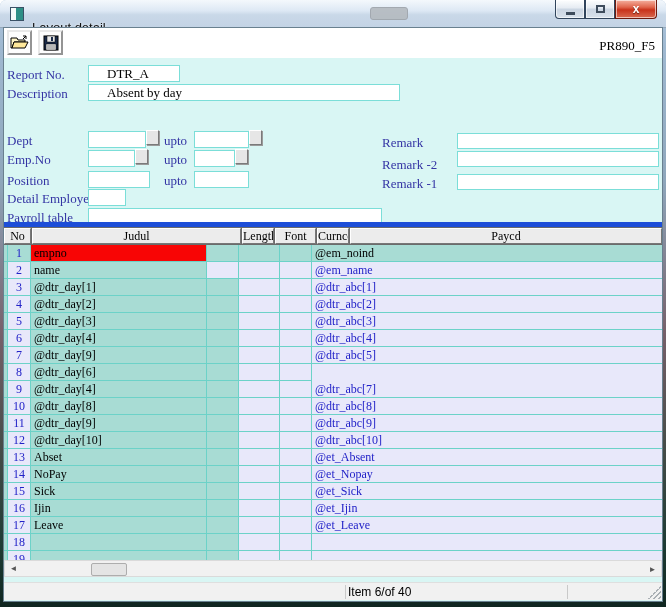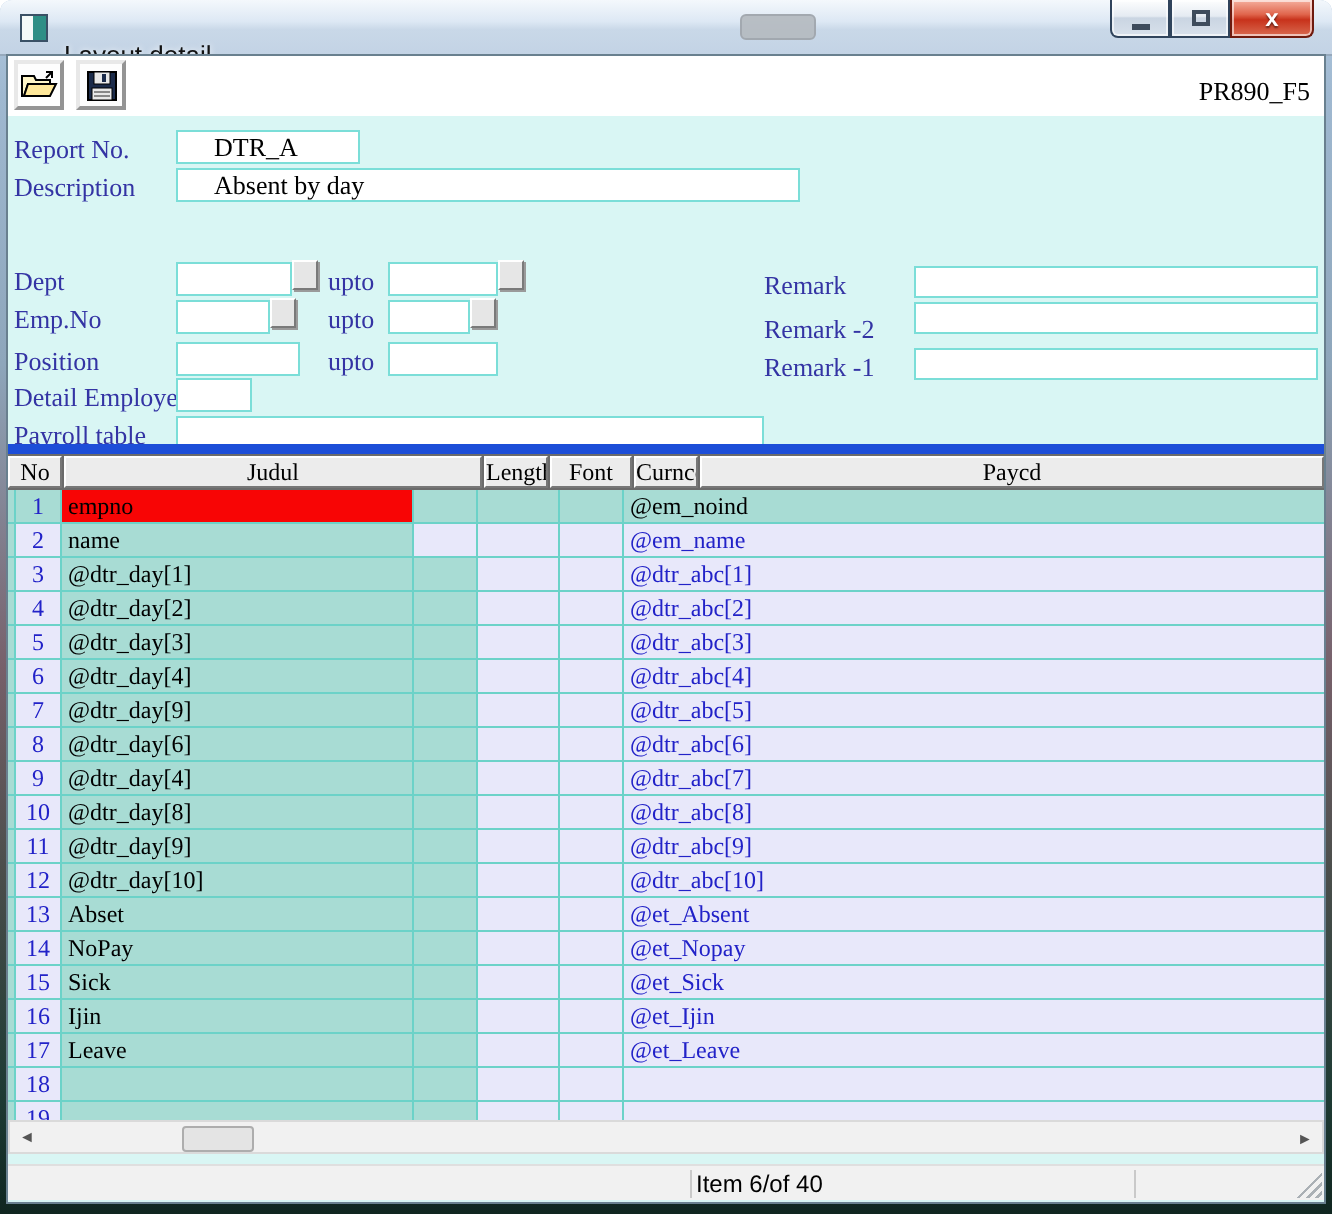--- a/index.html
+++ b/index.html
@@ -245,21 +245,20 @@
             <div class="cell c-cur lav"></div>
             <div class="cell c-paycd lav blue">@dtr_abc[5]</div>
           </div>
           <div class="grow">
             <div class="cell c-strip teal"></div>
             <div class="cell c-no lav">8</div>
             <div class="cell c-judul teal">@dtr_day[6]</div>
             <div class="cell c-len teal"></div>
             <div class="cell c-font lav"></div>
             <div class="cell c-cur lav"></div>
-            <div class="cell c-paycd lav blue">@dtr_abc[6]</div>
           </div>
           <div class="grow">
             <div class="cell c-strip teal"></div>
             <div class="cell c-no lav">9</div>
             <div class="cell c-judul teal">@dtr_day[4]</div>
             <div class="cell c-len teal"></div>
             <div class="cell c-font lav"></div>
             <div class="cell c-cur lav"></div>
             <div class="cell c-paycd lav blue">@dtr_abc[7]</div>
           </div>

